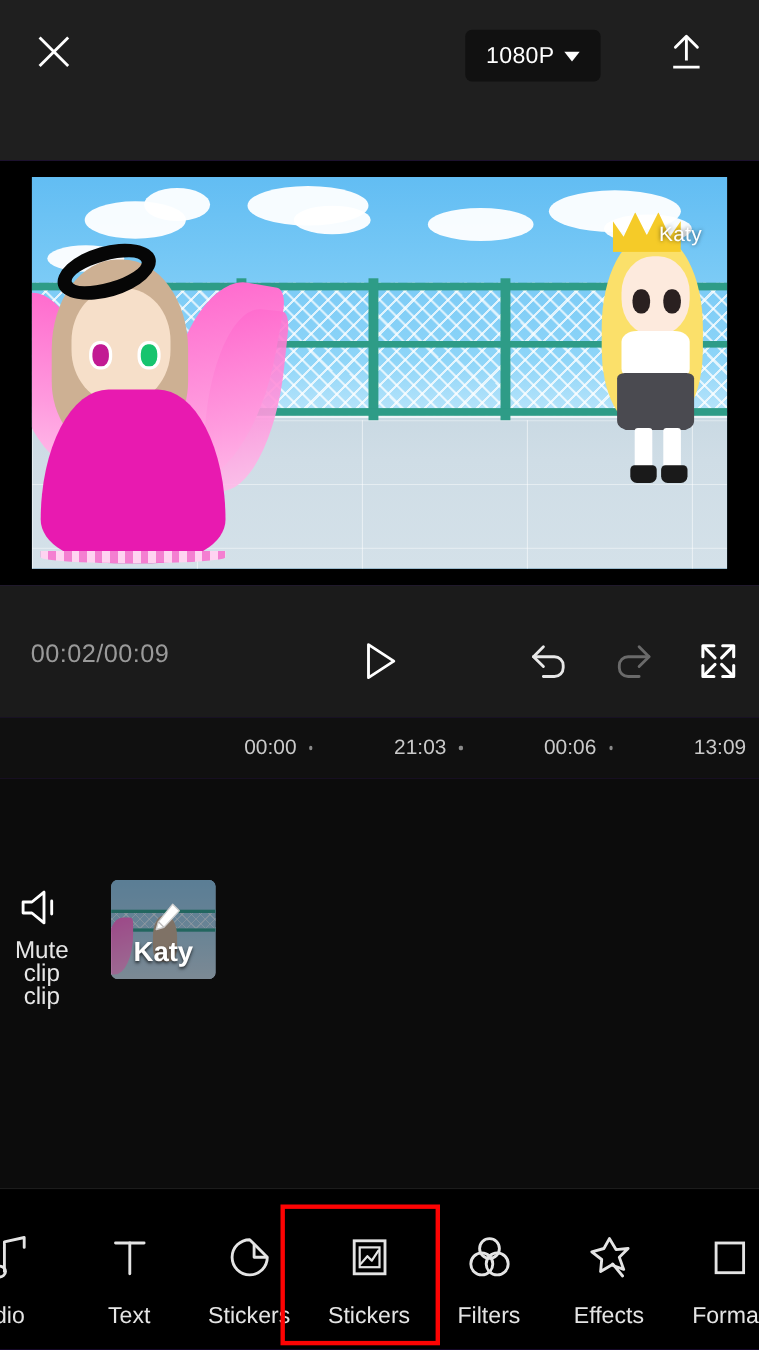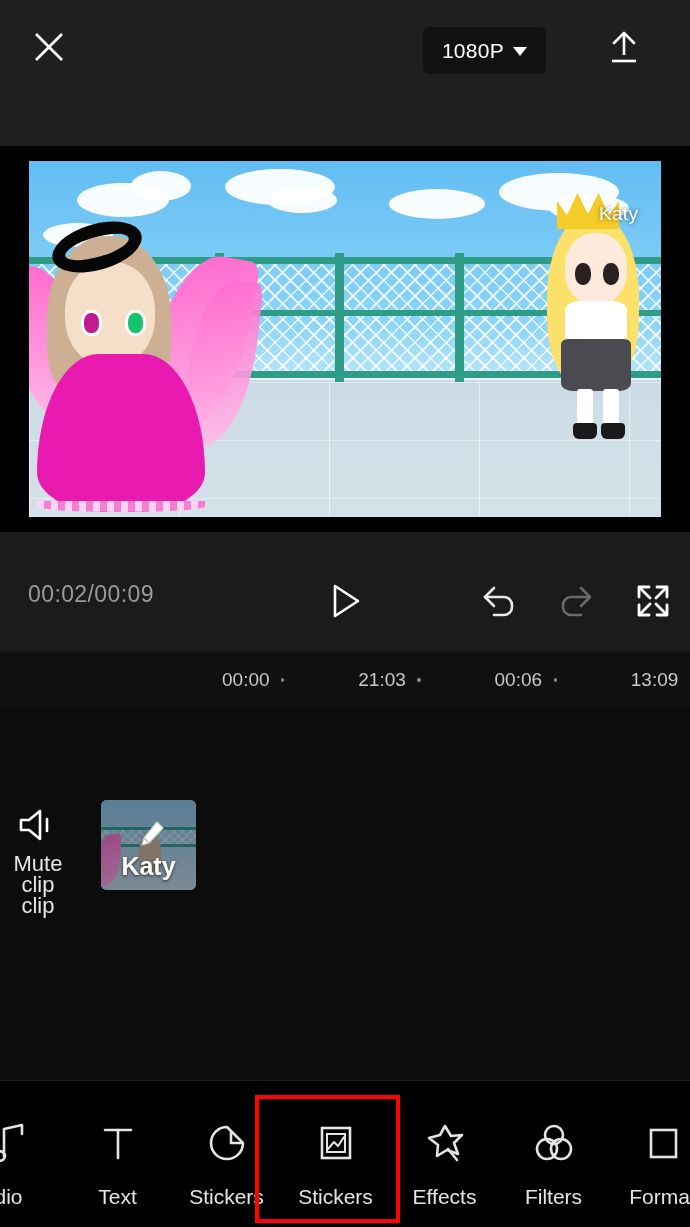--- a/index.html
+++ b/index.html
@@ -386,41 +386,41 @@
             <rect x="6" y="5" width="28" height="30" fill="none" stroke="#e4e4e4" stroke-width="2.6"></rect>
             <rect x="11" y="11" width="18" height="18" fill="none" stroke="#e4e4e4" stroke-width="2"></rect>
             <polyline points="12,26 18,19 22,23 28,14" fill="none" stroke="#e4e4e4" stroke-width="2" stroke-linecap="round" stroke-linejoin="round"></polyline>
           </svg>
         </div>
         <span class="tool-label">Stickers</span>
       </div>
 
       <div class="tool">
         <div class="tool-ic">
-          <svg width="42" height="42" viewBox="0 0 42 42">
-            <path d="M21 4 L27 14 L38 13 L30 21 L34 32 L23 28 L13 34 L14 23 L5 16 L16 13 Z" fill="none" stroke="#e4e4e4" stroke-width="2.6" stroke-linejoin="round"></path>
-            <line x1="24" y1="27" x2="33" y2="38" stroke="#e4e4e4" stroke-width="2.6" stroke-linecap="round"></line>
-          </svg>
-        </div>
-        <span class="tool-label">Effects</span>
-      </div>
-
-      <div class="tool">
-        <div class="tool-ic">
           <svg width="42" height="40" viewBox="0 0 42 40">
             <circle cx="14" cy="26" r="10" fill="none" stroke="#e4e4e4" stroke-width="2.6"></circle>
             <circle cx="28" cy="26" r="10" fill="none" stroke="#e4e4e4" stroke-width="2.6"></circle>
             <circle cx="21" cy="12" r="9" fill="none" stroke="#e4e4e4" stroke-width="2.6"></circle>
           </svg>
         </div>
         <span class="tool-label">Filters</span>
       </div>
 
       <div class="tool">
         <div class="tool-ic">
+          <svg width="42" height="42" viewBox="0 0 42 42">
+            <path d="M21 4 L27 14 L38 13 L30 21 L34 32 L23 28 L13 34 L14 23 L5 16 L16 13 Z" fill="none" stroke="#e4e4e4" stroke-width="2.6" stroke-linejoin="round"></path>
+            <line x1="24" y1="27" x2="33" y2="38" stroke="#e4e4e4" stroke-width="2.6" stroke-linecap="round"></line>
+          </svg>
+        </div>
+        <span class="tool-label">Effects</span>
+      </div>
+
+      <div class="tool">
+        <div class="tool-ic">
           <svg width="40" height="40" viewBox="0 0 40 40">
             <rect x="8" y="7" width="25" height="27" fill="none" stroke="#e4e4e4" stroke-width="2.6"></rect>
           </svg>
         </div>
         <span class="tool-label">Format</span>
       </div>
 
     </div>
   </div>
 

